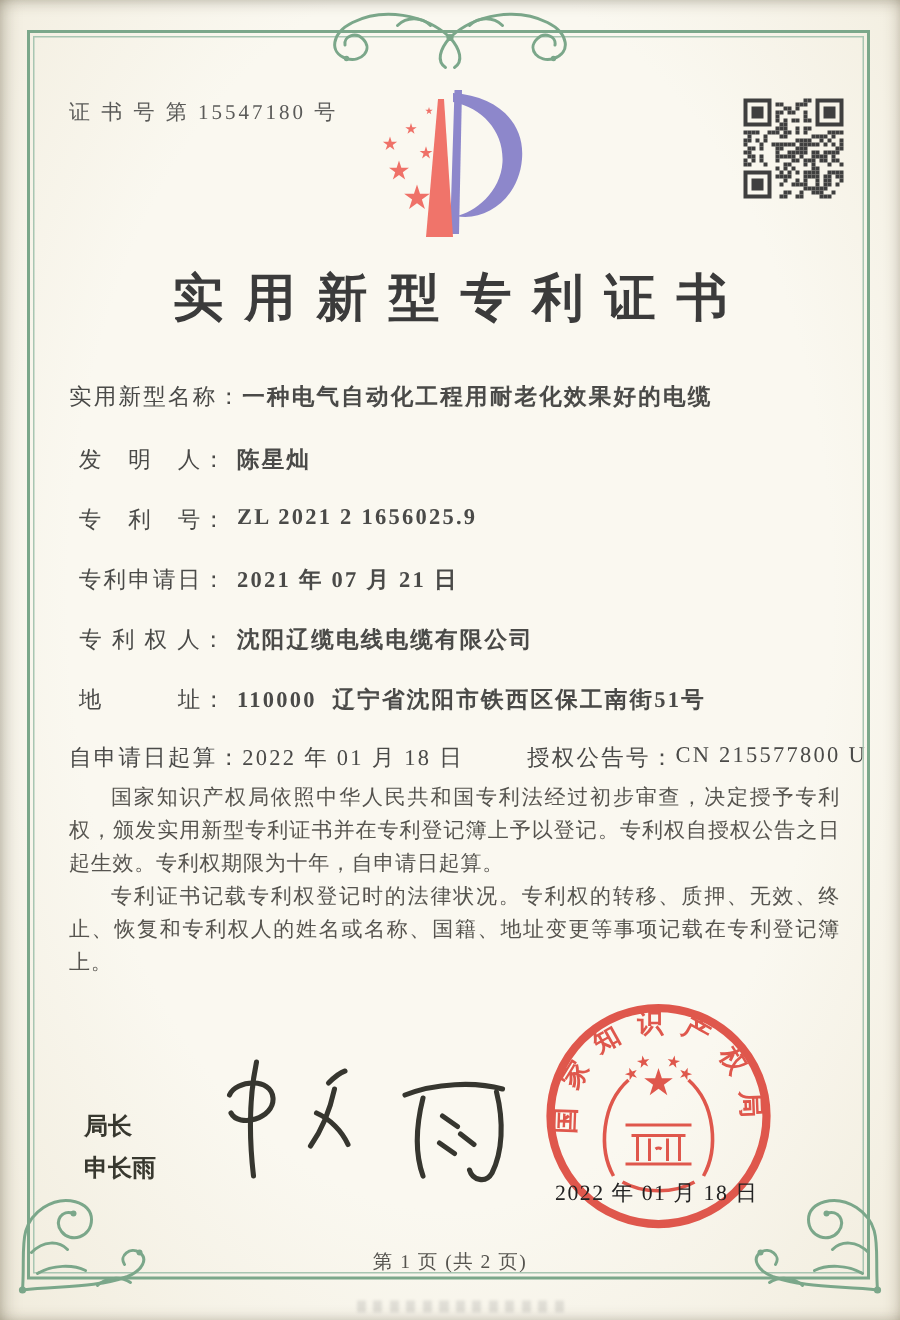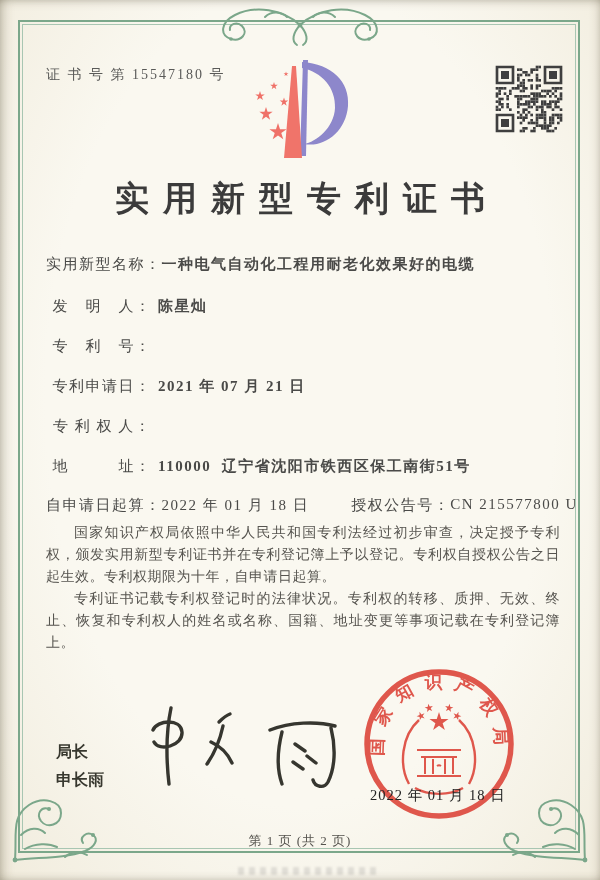--- a/index.html
+++ b/index.html
@@ -341,27 +341,29 @@
     <div class="field-row" style="top:255px">
       <span class="field-label">实用新型名称：</span>
       <span class="field-value">一种电气自动化工程用耐老化效果好的电缆</span>
     </div>
     <div class="field-row" style="top:297px">
       <span class="field-label">发　明　人：</span>
       <span class="field-value">陈星灿</span>
     </div>
     <div class="field-row" style="top:337px">
       <span class="field-label">专　利　号：</span>
+      <span class="field-value">ZL 2021 2 1656025.9</span>
     </div>
     <div class="field-row" style="top:377px">
       <span class="field-label">专利申请日：</span>
       <span class="field-value">2021 年 07 月 21 日</span>
     </div>
     <div class="field-row" style="top:417px">
       <span class="field-label">专 利 权 人：</span>
+      <span class="field-value">沈阳辽缆电线电缆有限公司</span>
     </div>
     <div class="field-row" style="top:457px">
       <span class="field-label">地　　　址：</span>
       <span class="field-value">110000  辽宁省沈阳市铁西区保工南街51号</span>
     </div>
     <div class="field-row" style="top:496px">
       <span>自申请日起算：</span>
       <span>2022 年 01 月 18 日</span>
       <span class="grant-gap"></span>
       <span>授权公告号：</span>

